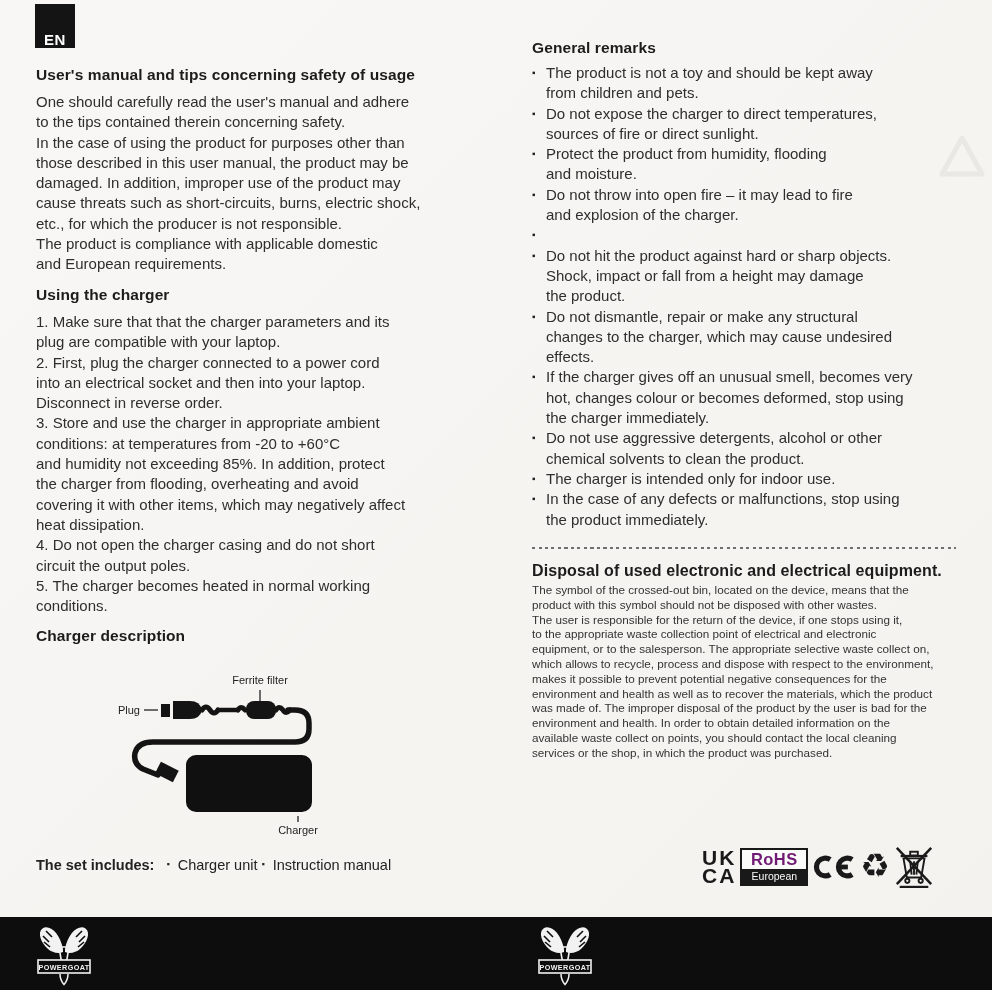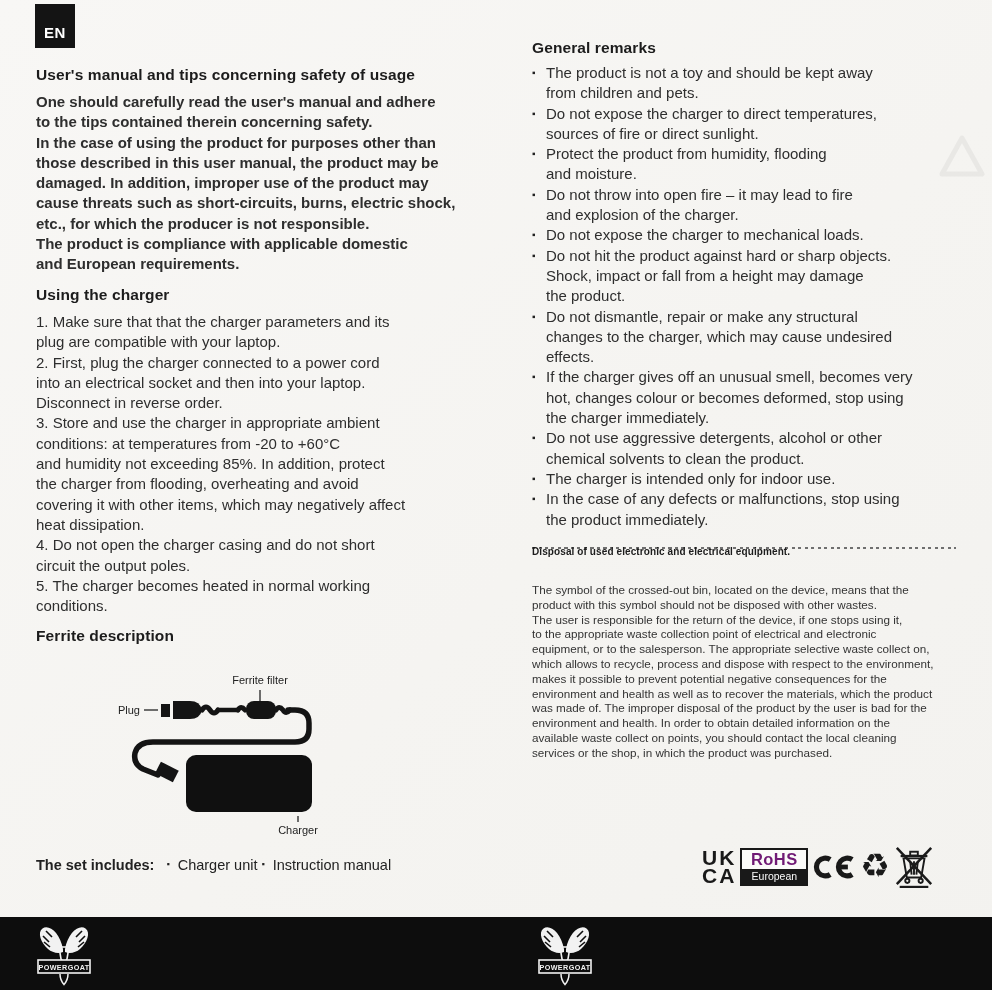--- a/index.html
+++ b/index.html
@@ -10,30 +10,30 @@
   .page{
     position:relative;
     width:992px;height:990px;
     background:linear-gradient(135deg,#f8f7f5 0%,#f5f4f1 55%,#f3f2ef 100%);
     overflow:hidden;
     color:#2b2b2b;
   }
   .lang-badge{
     position:absolute;left:35px;top:4px;width:40px;height:44px;
     background:#141414;color:#fff;font-weight:bold;font-size:15px;
-    display:flex;align-items:flex-end;justify-content:center;padding-bottom:7px;box-sizing:border-box;
+    display:flex;align-items:flex-end;justify-content:center;box-sizing:border-box;
     letter-spacing:.5px;
   }
   .col-left{position:absolute;left:36px;top:0;width:456px;}
   .col-right{position:absolute;left:532px;top:0;width:428px;}
   h2{
     font-size:15.5px;font-weight:bold;color:#1c1c1c;margin:0;letter-spacing:.1px;
   }
   .h-safety{position:absolute;top:66px;}
-  .p-safety{position:absolute;top:92px;font-weight:bold;}
+  .p-safety{position:absolute;top:92px;}
   .h-using{position:absolute;top:286px;}
   .p-using{position:absolute;top:312px;}
   .h-desc{position:absolute;top:627px;}
   .body-text{
     font-size:15px;line-height:20.3px;white-space:pre-line;color:#2e2e2e;margin:0;
   }
   .h-remarks{position:absolute;top:39px;}
   .remarks-list{
     position:absolute;top:63px;left:0;right:0;
     list-style:none;margin:0;padding:0;
@@ -42,21 +42,21 @@
   .remarks-list li{display:flex;align-items:flex-start;}
   .blt{
     flex:0 0 auto;width:14px;font-size:10px;line-height:20.3px;color:#222;
     transform:translateY(-0.5px);
   }
   .li-text{white-space:pre-line;}
   .dash-sep{
     position:absolute;top:547px;left:0;width:424px;height:2px;
     background:repeating-linear-gradient(90deg,#6f6f6f 0 3px,transparent 3px 6.5px);
   }
-  .h-disposal{position:absolute;top:546px;font-size:10px;}
+  .h-disposal{position:absolute;top:562px;font-size:16px;}
   .p-disposal{
     position:absolute;top:583px;font-size:11.7px;line-height:14.8px;
     white-space:pre-line;color:#333;margin:0;
   }
   
   .diagram{position:absolute;left:55px;top:658px;width:430px;height:185px;}
   .diagram text{font-family:"Liberation Sans",sans-serif;font-size:11px;fill:#222;}
   
   .set-line{
     position:absolute;top:857px;left:0;font-size:14.5px;color:#222;
@@ -122,21 +122,21 @@
 conditions: at temperatures from -20 to +60°C
 and humidity not exceeding 85%. In addition, protect
 the charger from flooding, overheating and avoid
 covering it with other items, which may negatively affect
 heat dissipation.
 4. Do not open the charger casing and do not short
 circuit the output poles.
 5. The charger becomes heated in normal working
 conditions.</p>
 
-    <h2 class="h-desc">Ferrite description</h2>
+    <h2 class="h-desc">Charger description</h2>
   </div>
 
   <svg class="diagram" viewBox="0 0 430 185">
 
     <text x="205" y="26" text-anchor="middle">Ferrite filter</text>
     <line x1="205" y1="32" x2="205" y2="46" stroke="#333" stroke-width="1.4"></line>
 
     <text x="85" y="56" text-anchor="end">Plug</text>
     <line x1="89" y1="52" x2="103" y2="52" stroke="#333" stroke-width="1.4"></line>
 
@@ -195,21 +195,20 @@
           <span class="li-text">Protect the product from humidity, flooding
 and moisture.</span>
         </li>
       <li>
           <span class="blt">▪</span>
           <span class="li-text">Do not throw into open fire – it may lead to fire
 and explosion of the charger.</span>
         </li>
       <li>
           <span class="blt">▪</span>
-          <span class="li-text">Do not expose the charger to mechanical loads.</span>
         </li>
       <li>
           <span class="blt">▪</span>
           <span class="li-text">Do not hit the product against hard or sharp objects.
 Shock, impact or fall from a height may damage
 the product.</span>
         </li>
       <li>
           <span class="blt">▪</span>
           <span class="li-text">Do not dismantle, repair or make any structural

